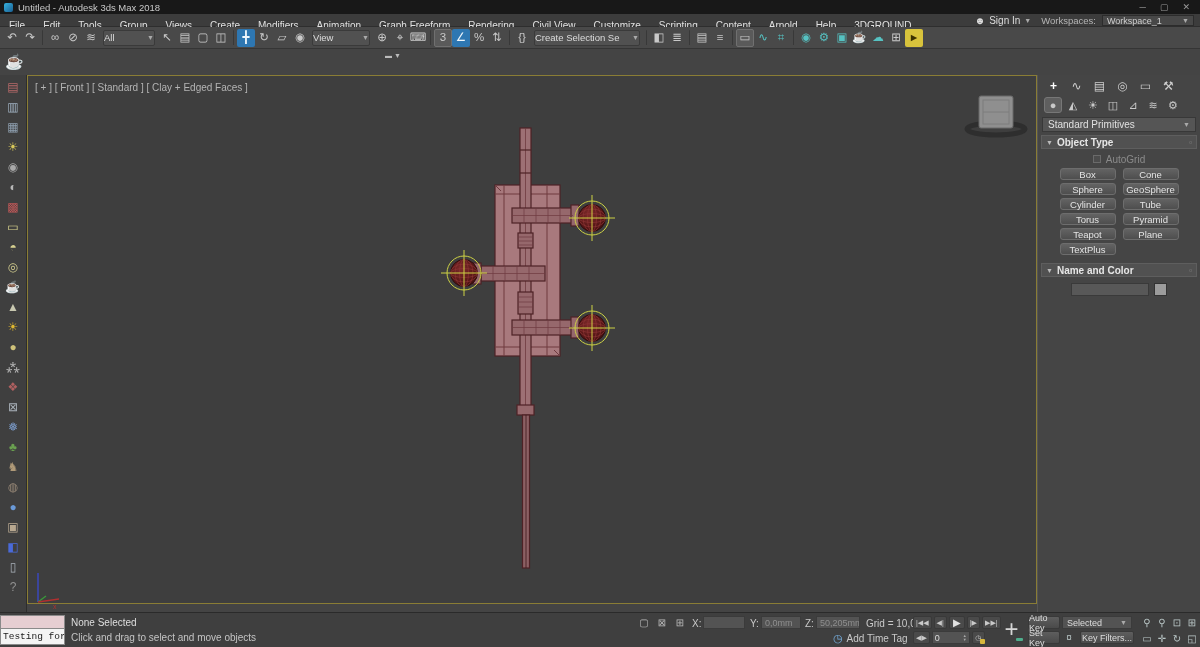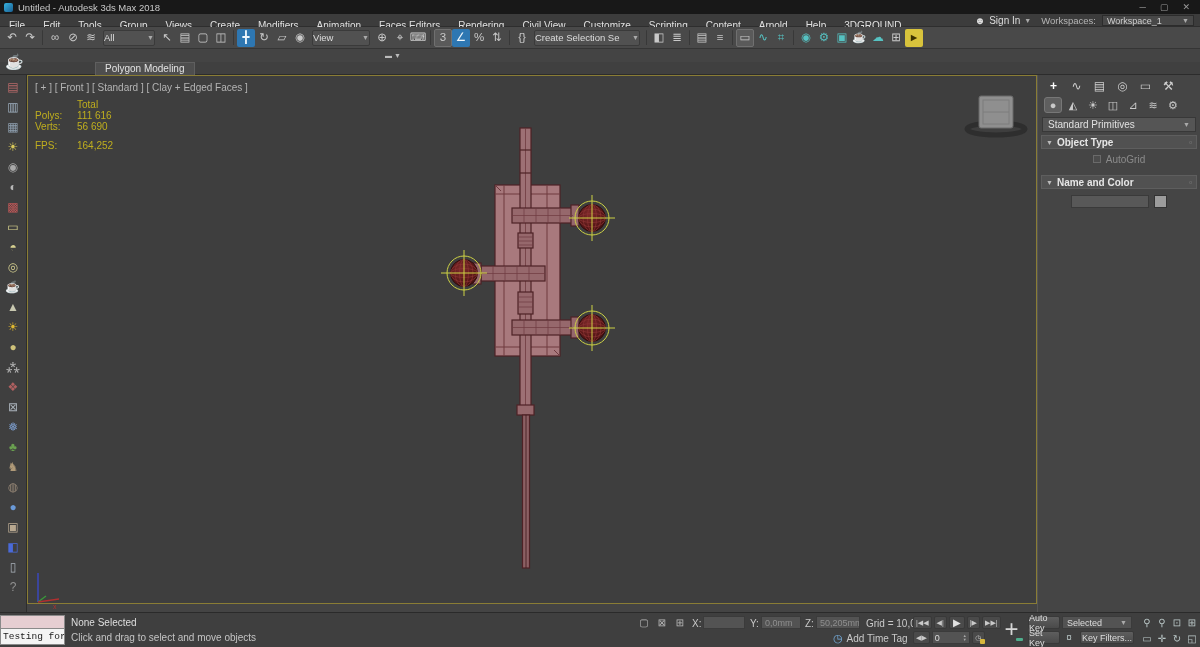--- a/index.html
+++ b/index.html
@@ -125,21 +125,21 @@
   <div class="abs menubar">
 
   <span class="menu-item">File</span>
       <span class="menu-item">Edit</span>
       <span class="menu-item">Tools</span>
       <span class="menu-item">Group</span>
       <span class="menu-item">Views</span>
       <span class="menu-item">Create</span>
       <span class="menu-item">Modifiers</span>
       <span class="menu-item">Animation</span>
-      <span class="menu-item">Faces Editors</span>
+      <span class="menu-item">Graph Freeform</span>
       <span class="menu-item">Rendering</span>
       <span class="menu-item">Civil View</span>
       <span class="menu-item">Customize</span>
       <span class="menu-item">Scripting</span>
       <span class="menu-item">Content</span>
       <span class="menu-item">Arnold</span>
       <span class="menu-item">Help</span>
       <span class="menu-item">3DGROUND</span>
     </div>
   <div class="abs menu-right" style="top:14px;right:0;height:13px;">
@@ -215,23 +215,20 @@
         <span class="ti teal">⚙</span>
         <span class="ti teal">▣</span>
         <span class="ti teal">☕</span>
         <span class="ti teal">☁</span>
         <span class="ti">⊞</span>
         <span class="ti yellow">▸</span>
       </span>
   </div>
 
   <div class="abs rtab-more" style="left:380px;top:49px;height:13px;">▬ ▼</div>
-  <div class="abs ribbonsub">
-    <span class="polytab">Polygon Modeling</span>
-  </div>
   <div class="teapot-corner">☕</div>
 
   <div class="abs leftrail">
 
   <span class="li" style="color: rgb(184, 106, 106);">▤</span>
       <span class="li" style="color: rgb(159, 176, 192);">▥</span>
       <span class="li" style="color: rgb(143, 160, 176);">▦</span>
       <span class="li" style="color: rgb(216, 200, 90);">☀</span>
       <span class="li" style="color: rgb(168, 168, 168);">◉</span>
       <span class="li" style="color: rgb(184, 184, 184);">◐</span>
@@ -368,35 +365,20 @@
       </g>
 
       <g stroke-width="1.3">
         <line x1="11" y1="527" x2="11" y2="498" stroke="#3a4ad0"></line>
         <line x1="11" y1="527" x2="19" y2="521" stroke="#3a9a3a"></line>
         <line x1="11" y1="527" x2="32" y2="524" stroke="#b03030"></line>
         <text x="26" y="534" font-size="7" fill="#b03030">x</text>
       </g>
     </svg>
     <div class="vp-label">[ + ] [ Front ] [ Standard ] [ Clay + Edged Faces ]</div>
-    <div class="vp-stats">
-      <div class="tot">Total</div>
-      <div class="row">
-          <span class="lb">Polys:</span>
-          <span>111 616</span>
-        </div>
-      <div class="row">
-          <span class="lb">Verts:</span>
-          <span>56 690</span>
-        </div>
-      <div class="row fps">
-          <span class="lb">FPS:</span>
-          <span>164,252</span>
-        </div>
-    </div>
   </div>
 
   <div class="abs cmdpanel">
     <div class="cp-tabs">
 
     <span class="cp-tab cp-active">+</span>
         <span class="cp-tab">∿</span>
         <span class="cp-tab">▤</span>
         <span class="cp-tab">◎</span>
         <span class="cp-tab">▭</span>
@@ -418,20 +400,34 @@
     </div>
     <div class="rollout">
       <span class="arr">▼</span>
       <span class="rt">Object Type</span>
       <span class="pin">▫</span>
     </div>
     <div class="autogrid">
       <span class="agbox"></span>
       <span>AutoGrid</span>
     </div>
+    <div class="ot-grid">
+
+    <div class="ot-btn">Box</div>
+        <div class="ot-btn">Cone</div>
+        <div class="ot-btn">Sphere</div>
+        <div class="ot-btn">GeoSphere</div>
+        <div class="ot-btn">Cylinder</div>
+        <div class="ot-btn">Tube</div>
+        <div class="ot-btn">Torus</div>
+        <div class="ot-btn">Pyramid</div>
+        <div class="ot-btn">Teapot</div>
+        <div class="ot-btn">Plane</div>
+        <div class="ot-btn">TextPlus</div>
+      </div>
     <div class="rollout" style="margin-top:8px;">
       <span class="arr">▼</span>
       <span class="rt">Name and Color</span>
       <span class="pin">▫</span>
     </div>
     <div class="nc-row">
       <span class="nc-input"></span>
       <span class="nc-swatch"></span>
     </div>
   </div>

